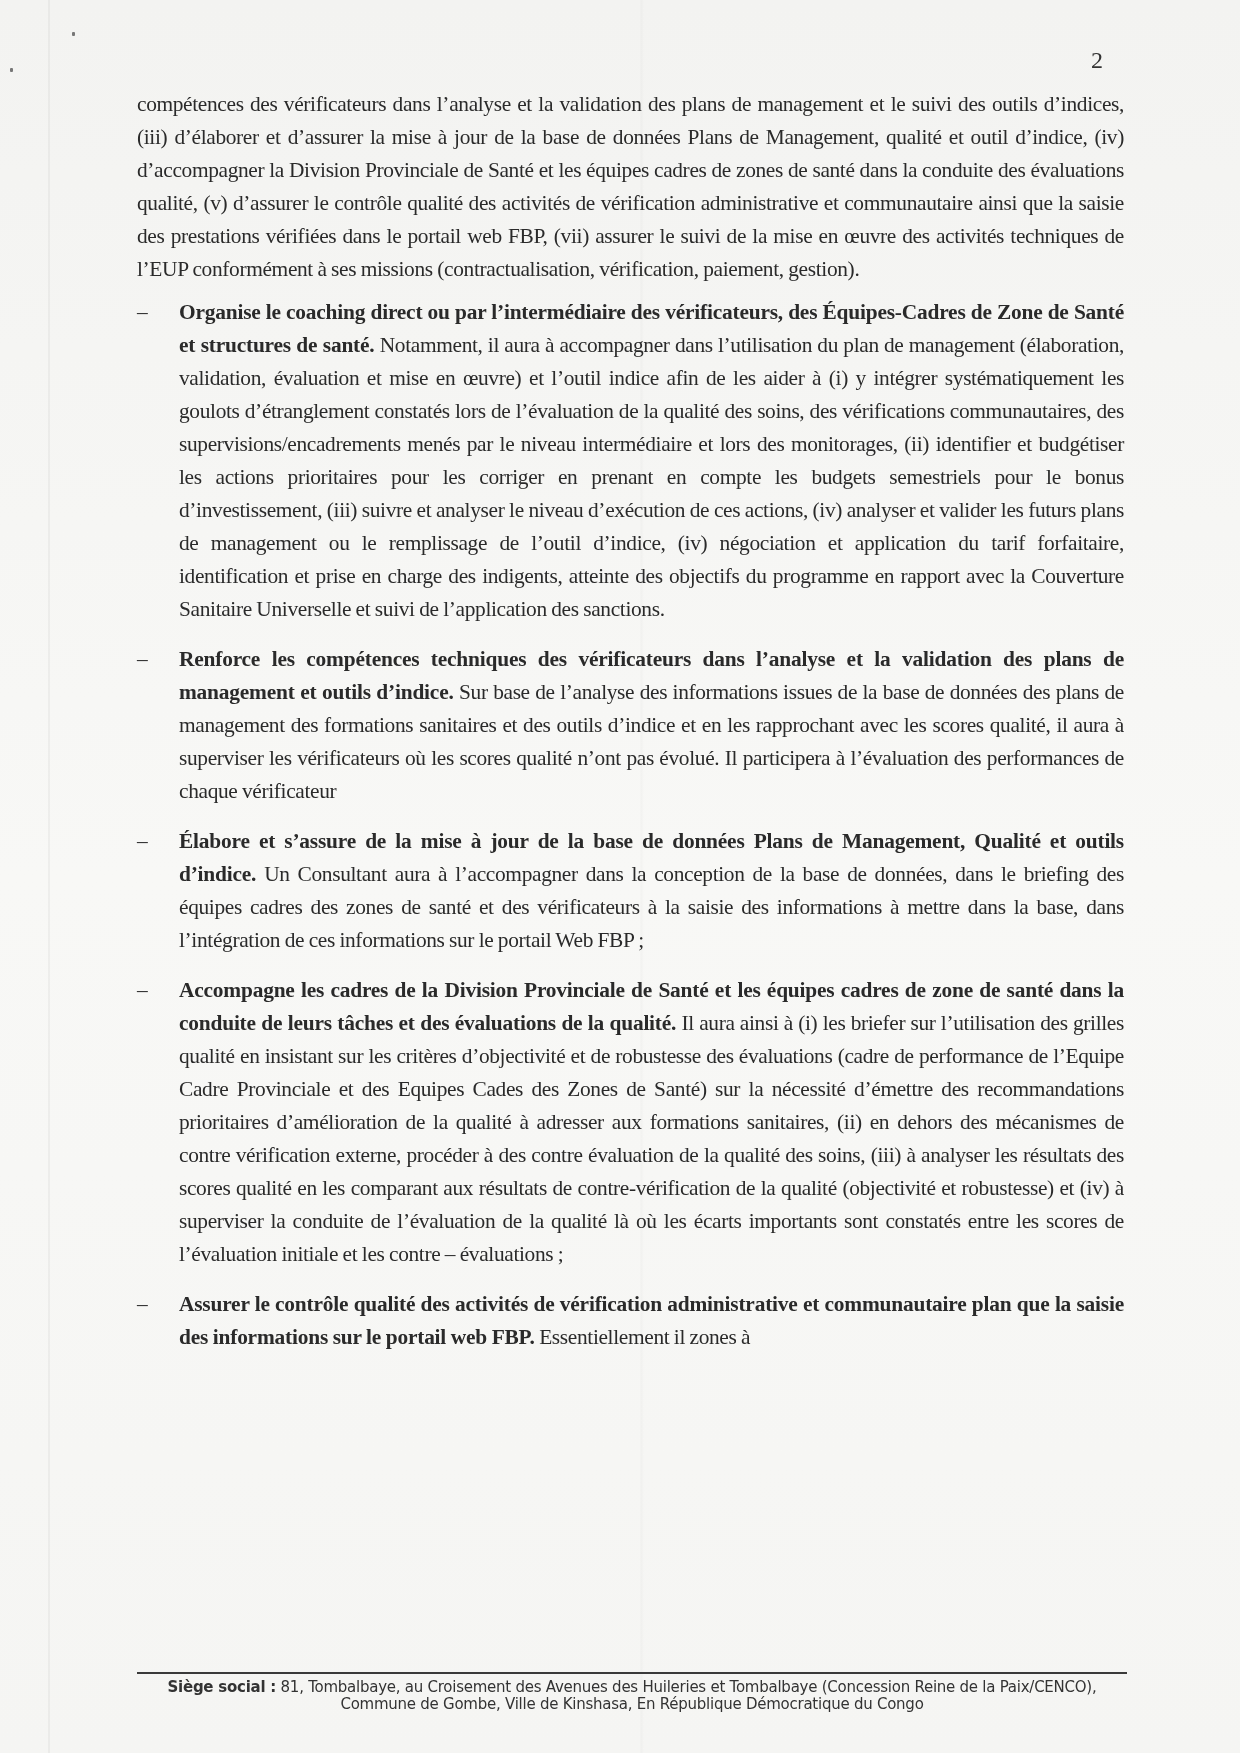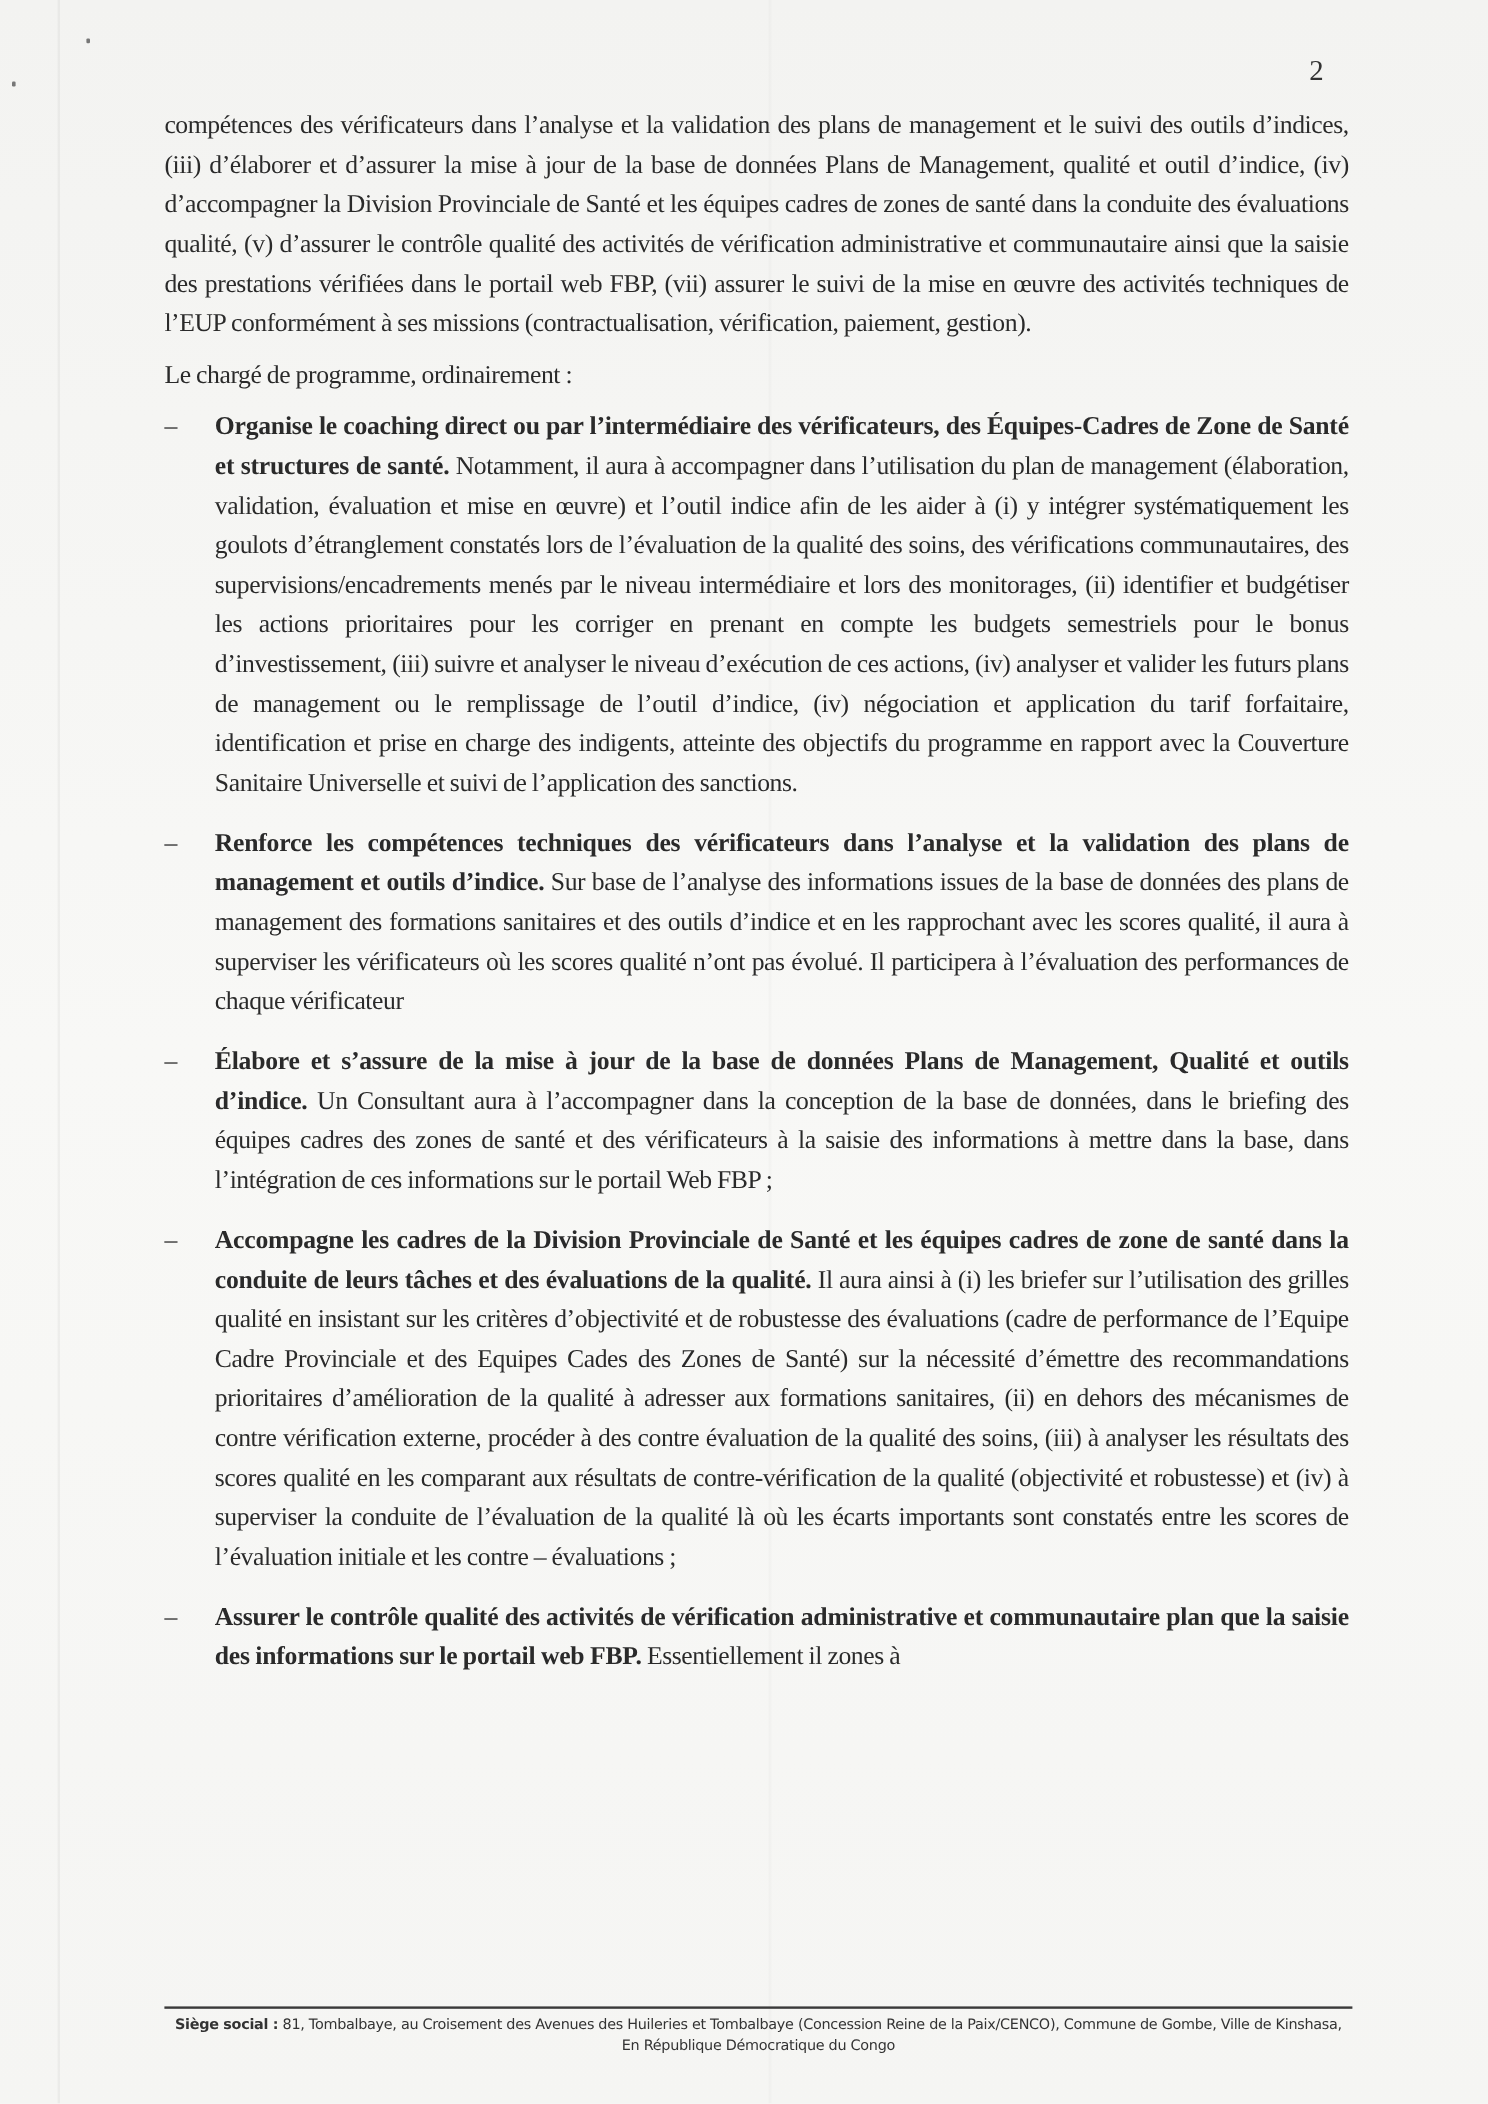--- a/index.html
+++ b/index.html
@@ -99,21 +99,21 @@
     }
     .footer {
       position: absolute;
       left: 137px;
       top: 1672px;
       width: 990px;
       border-top: 2px solid #3a3a3a;
       padding-top: 5px;
       text-align: center;
       font-family: "DejaVu Sans", "Liberation Sans", sans-serif;
-      font-size: 12px;
+      font-size: 15px;
       line-height: 17px;
       color: #333;
       letter-spacing: -0.25px;
     }
     .footer .label {
       font-weight: bold;
     }
   </style>
 </head>
 <body>
@@ -122,21 +122,20 @@
   <div class="fold-left"></div>
   <div class="speck" style="left:10px; top:68px;"></div>
   <div class="speck" style="left:72px; top:32px;"></div>
 
   <div class="page-number">2</div>
 
   <div class="content">
     <p class="para-intro">compétences des vérificateurs dans l’analyse et la validation des plans de management et le suivi des outils d’indices, (iii) d’élaborer et d’assurer la mise à jour de la base de données Plans de Management, qualité et outil d’indice, (iv) d’accompagner la Division Provinciale de Santé et les équipes cadres de zones de santé dans la conduite des évaluations qualité, (v) d’assurer le contrôle qualité des activités de vérification administrative et communautaire ainsi que la saisie des prestations vérifiées dans le portail web FBP, (vii) assurer le suivi de la mise en œuvre des activités techniques de l’EUP conformément à ses missions (contractualisation, vérification, paiement, gestion).</p>
 
 
-    <p class="lead">Le chargé de programme, ordinairement :</p>
 
     <ul class="bullets">
       <li>
         <span class="dash">–</span>
         <strong>Organise le coaching direct ou par l’intermédiaire des vérificateurs, des Équipes-Cadres de Zone de Santé et structures de santé.</strong><span> Notamment, il aura à accompagner dans l’utilisation du plan de management (élaboration, validation, évaluation et mise en œuvre) et l’outil indice afin de les aider à (i) y intégrer systématiquement les goulots d’étranglement constatés lors de l’évaluation de la qualité des soins, des vérifications communautaires, des supervisions/encadrements menés par le niveau intermédiaire et lors des monitorages, (ii) identifier et budgétiser les actions prioritaires pour les corriger en prenant en compte les budgets semestriels pour le bonus d’investissement, (iii) suivre et analyser le niveau d’exécution de ces actions, (iv) analyser et valider les futurs plans de management ou le remplissage de l’outil d’indice, (iv) négociation et application du tarif forfaitaire, identification et prise en charge des indigents, atteinte des objectifs du programme en rapport avec la Couverture Sanitaire Universelle et suivi de l’application des sanctions.</span>
       </li>
       <li>
         <span class="dash">–</span>
         <strong>Renforce les compétences techniques des vérificateurs dans l’analyse et la validation des plans de management et outils d’indice.</strong><span> Sur base de l’analyse des informations issues de la base de données des plans de management des formations sanitaires et des outils d’indice et en les rapprochant avec les scores qualité, il aura à superviser les vérificateurs où les scores qualité n’ont pas évolué. Il participera à l’évaluation des performances de chaque vérificateur</span>
       </li>

